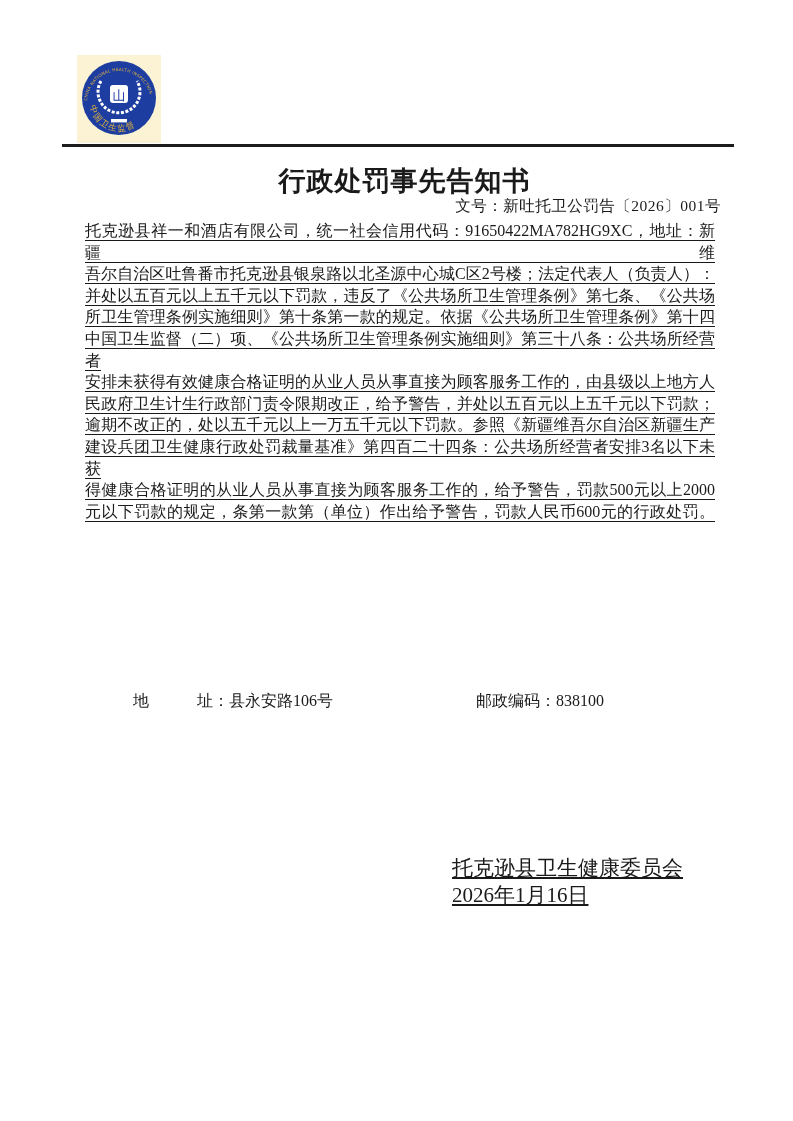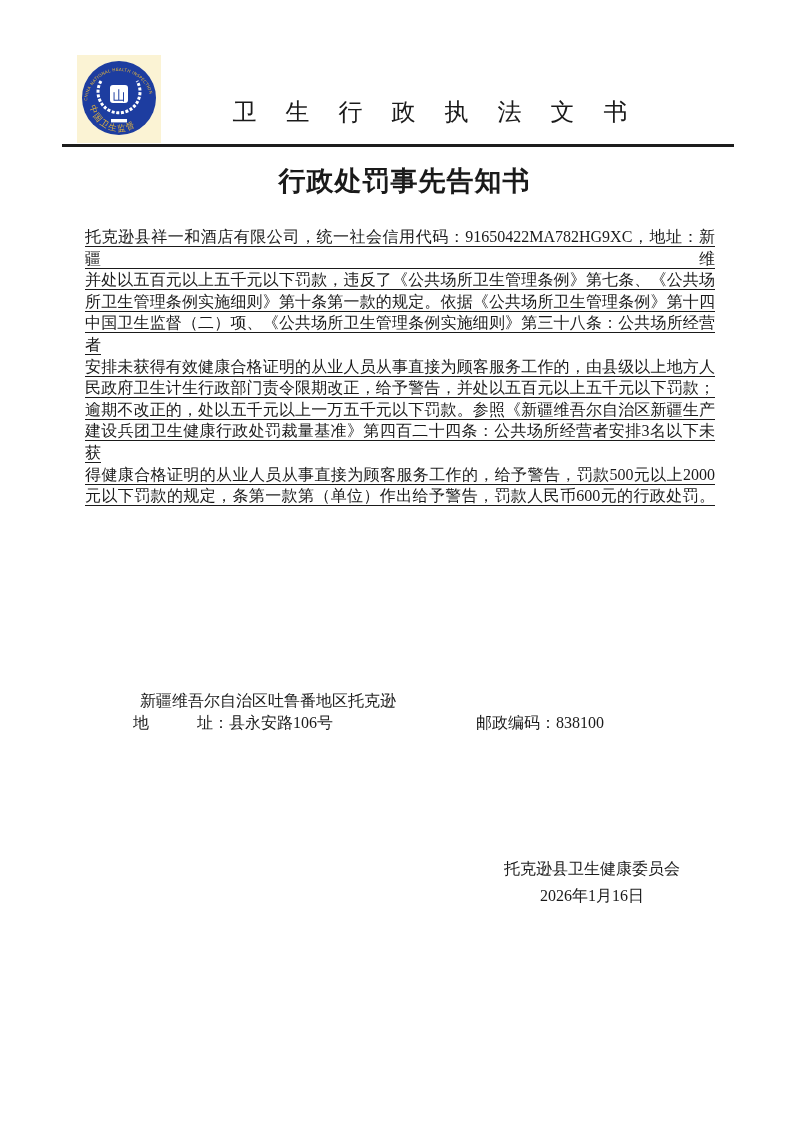--- a/index.html
+++ b/index.html
@@ -29,21 +29,21 @@
     text-align:center;
     font-family:"Liberation Sans","DejaVu Sans",sans-serif;
     font-weight:700;font-size:27px;letter-spacing:1px;
   }
   .doc-number{
     position:absolute;top:196px;right:72px;
     font-size:15.5px;letter-spacing:.5px;
   }
   
   .body-block{
-    position:absolute;left:85px;top:226px;width:630px;
+    position:absolute;left:85px;top:220px;width:630px;
     font-size:16px;line-height:21.6px;
   }
   .bl{white-space:nowrap;}
   .bl.just{white-space:normal;text-align:justify;text-align-last:justify;}
   .bl.indent{padding-left:33px;}
   .u{
     text-decoration:underline;
     text-underline-offset:4px;
     text-decoration-thickness:1.2px;
   }
@@ -51,21 +51,21 @@
   .addr-block{
     position:absolute;left:85px;top:690px;width:630px;
     font-size:16px;line-height:22px;
   }
   .addr-line1{padding-left:55px;}
   .addr-line2{position:relative;margin-left:48px;}
   .postal{position:absolute;left:343px;top:0;}
   
   .sign-block{
     position:absolute;left:452px;top:855px;width:280px;
-    text-align:center;font-size:16px;line-height:27px;
+    font-size:21px;line-height:27px;text-decoration:underline;
   }
 </style>
 </head>
 <body>
 
 <div class="page">
 
   <svg class="emblem" viewBox="0 0 84 88">
     <rect x="0" y="0" width="84" height="88" fill="#fbf3d4"></rect>
     <circle cx="42" cy="43" r="37" fill="#1d3da0"></circle>
@@ -81,43 +81,43 @@
     <text x="42" y="44.5" text-anchor="middle" font-size="13" font-family="'DejaVu Sans',sans-serif" fill="#1d3da0">山</text>
 
     <text font-size="4.2" letter-spacing="0.3" font-family="'DejaVu Sans',sans-serif" fill="#e8b83a">
       <textPath href="#arcTop" startOffset="2">CHINA NATIONAL HEALTH INSPECTION</textPath>
     </text>
     <text font-size="8.5" letter-spacing="1.5" font-family="'DejaVu Sans',sans-serif" fill="#e8b83a">
       <textPath href="#arcBot" startOffset="4">中国卫生监督</textPath>
     </text>
   </svg>
 
-  <div class="series-title">卫生行政执法文书</div>
 
   <div class="header-rule"></div>
 
   <h1 class="doc-title">行政处罚事先告知书</h1>
 
+  <div class="doc-number">文号：新吐托卫公罚告〔2026〕001号</div>
 
   <div class="body-block">
     <div class="bl just"><span class="u">托克逊县祥一和酒店有限公司，统一社会信用代码：91650422MA782HG9XC，地址：新疆维</span></div>
+    <div class="bl just"><span class="u">吾尔自治区吐鲁番市托克逊县银泉路以北圣源中心城C区2号楼；法定代表人（负责人）：</span></div>
 
     <div class="bl just"><span class="u">并处以五百元以上五千元以下罚款，违反了《公共场所卫生管理条例》第七条、《公共场</span></div>
     <div class="bl just"><span class="u">所卫生管理条例实施细则》第十条第一款的规定。依据《公共场所卫生管理条例》第十四</span></div>
     <div class="bl just"><span class="u">中国卫生监督（二）项、《公共场所卫生管理条例实施细则》第三十八条：公共场所经营者</span></div>
     <div class="bl just"><span class="u">安排未获得有效健康合格证明的从业人员从事直接为顾客服务工作的，由县级以上地方人</span></div>
     <div class="bl just"><span class="u">民政府卫生计生行政部门责令限期改正，给予警告，并处以五百元以上五千元以下罚款；</span></div>
     <div class="bl just"><span class="u">逾期不改正的，处以五千元以上一万五千元以下罚款。参照《新疆维吾尔自治区新疆生产</span></div>
     <div class="bl just"><span class="u">建设兵团卫生健康行政处罚裁量基准》第四百二十四条：公共场所经营者安排3名以下未获</span></div>
     <div class="bl just"><span class="u">得健康合格证明的从业人员从事直接为顾客服务工作的，给予警告，罚款500元以上2000</span></div>
     <div class="bl just"><span class="u">元以下罚款的规定，条第一款第（单位）作出给予警告，罚款人民币600元的行政处罚。</span></div>
   </div>
 
   <div class="addr-block">
-    <div class="addr-line1">新疆维吾尔自治区吐鲁番地区托克逊</div>
     <div class="addr-line2">
       <span>地　　　址：</span><span>县永安路106号</span>
       <span class="postal">
         <span>邮政编码：</span><span>838100</span>
       </span>
     </div>
   </div>
 
   <div class="sign-block">
     <div>托克逊县卫生健康委员会</div>

